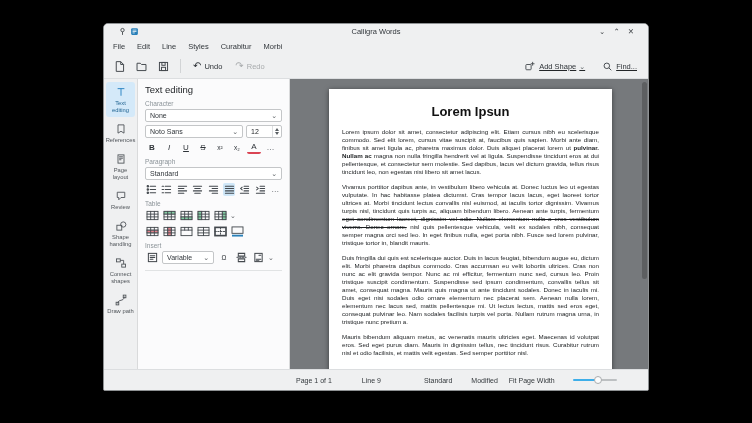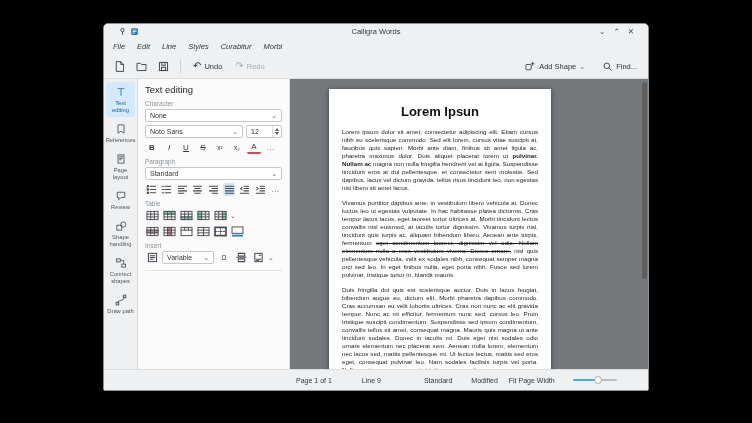--- a/index.html
+++ b/index.html
@@ -12,30 +12,30 @@
 
   
   .titlebar { height:15px; flex:0 0 15px; display:flex; align-items:center; padding:0 14px; position:relative; background:#eff0f1; }
   .titlebar .title { position:absolute; left:0; right:0; text-align:center; font-size:7.5px; color:#31363b; }
   .tb-left { display:flex; gap:3px; align-items:center; z-index:1; }
   .tb-controls { margin-left:auto; display:flex; gap:8px; z-index:1; font-size:7.5px; color:#44484c; line-height:1; }
   .tb-controls span { cursor:default; }
 
   
   .menubar { height:15px; flex:0 0 15px; display:flex; align-items:center; padding:0 3px; font-size:7.5px; color:#31363b; }
-  .menu-item { padding:2px 6px; border-radius:2px;font-style:italic; }
+  .menu-item { padding:2px 6px; border-radius:2px; }
 
   
   .toolbar { height:25px; flex:0 0 25px; display:flex; align-items:center; padding:0 7px; gap:5px; border-bottom:1px solid #dcdee0; }
   .ibtn { width:17px; height:17px; display:flex; align-items:center; justify-content:center; border-radius:2px; }
   .tsep { width:1px; height:14px; background:#d2d4d6; margin:0 3px; }
   .tbtn { display:flex; align-items:center; gap:3px; font-size:7.5px; padding:2px 4px; border-radius:2px; color:#2e3338; }
   .tbtn .glyph { font-size:10px; line-height:1; }
   .tbtn.disabled { color:#a8abad; }
-  .toolbar-right { margin-left:auto; display:flex; align-items:center; gap:9px; }
+  .toolbar-right { margin-left:auto; display:flex; align-items:center; gap:9px;text-decoration:underline; }
   .chev { font-size:7px; color:#5a5f63; line-height:1; }
 
   
   .main { flex:1; display:flex; min-height:0; }
 
   
   .dock { width:34px; flex:0 0 34px; border-right:1px solid #d9dadb; display:flex; flex-direction:column; padding:3px 2px; gap:2px; }
   .dock-tab { display:flex; flex-direction:column; align-items:center; padding:4px 0 3px; gap:2px; color:#50555a;
     font-size:5.8px; text-align:center; line-height:1.2; border-radius:3px; }
   .dock-tab svg { width:12px; height:12px; stroke:#50555a; fill:none; stroke-width:1.2; }
@@ -64,21 +64,21 @@
   .fbtn.color { border-bottom:2px solid #da4453; height:13px; line-height:10px; }
   .icnbtn { width:14px; height:13px; display:flex; align-items:center; justify-content:center; border-radius:2px; }
   .icnbtn svg { width:11px; height:11px; stroke:#43484d; fill:none; stroke-width:1.1; stroke-linecap:round; }
   .icnbtn.sel { background:#cfe7f8; }
   .tblbtn svg { width:13px; height:11px; stroke:#43484d; fill:none; stroke-width:1; }
   .panel-divider { height:1px; background:#e1e3e4; margin-top:6px; }
   .ellip { font-size:8px; color:#43484d; letter-spacing:1px; }
 
   
   .doc-area { flex:1; background:#76797c; position:relative; overflow:hidden; }
-  .page { position:absolute; left:39px; top:10px; width:222px; bottom:-6px; background:#fff;
+  .page { position:absolute; left:39px; top:10px; width:283px; bottom:-6px; background:#fff;
     box-shadow:0 1px 5px rgba(0,0,0,.5); padding:15px 13px 0; overflow:hidden; }
   .doc-title { text-align:center; font-size:13px; font-weight:bold; color:#111; margin-bottom:9px; }
   .page p { font-size:6.2px; line-height:8px; text-align:justify; color:#1b1e20; margin-bottom:7px; }
   .page .bold { font-weight:bold; }
   .page .strike { text-decoration:line-through; }
   .vscroll { position:absolute; right:1px; top:3px; width:5px; height:68%; background:#5d5f61; border-radius:3px; }
 
   
   .statusbar { height:21px; flex:0 0 21px; border-top:1px solid #dcdee0; display:flex; align-items:center;
     font-size:7px; color:#33383c; padding-left:192px; padding-right:8px; background:#eff0f1; }

